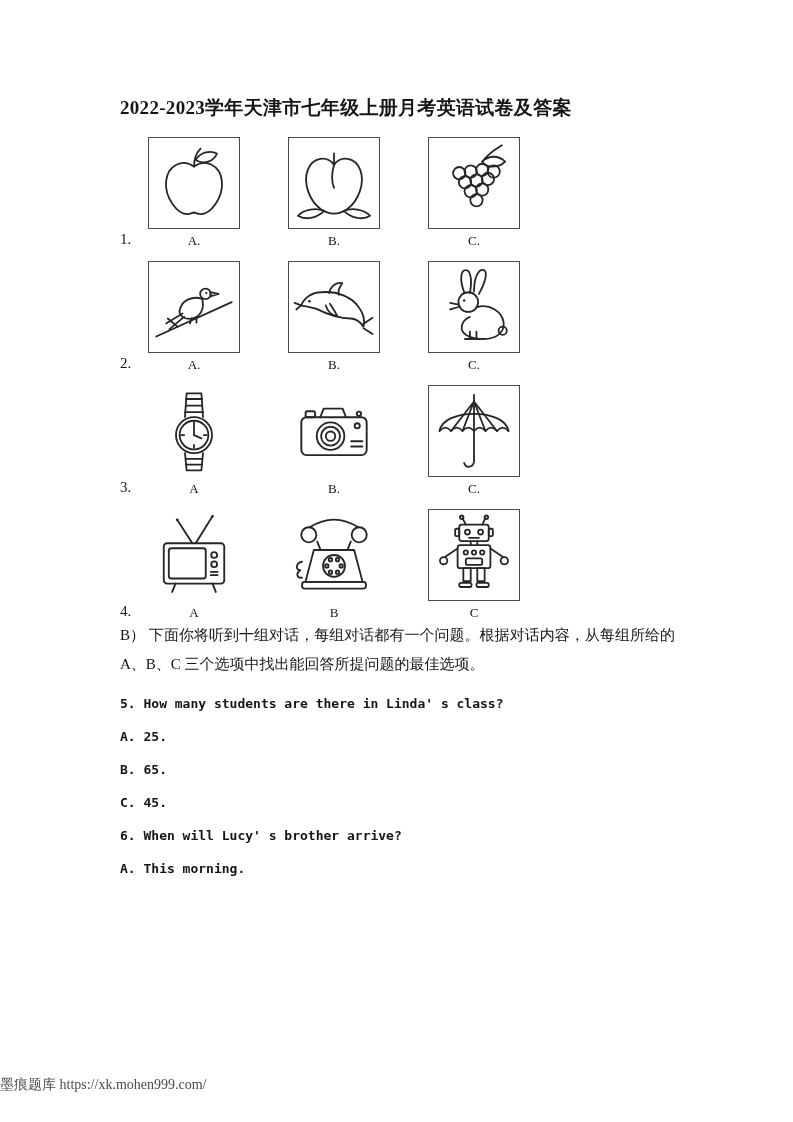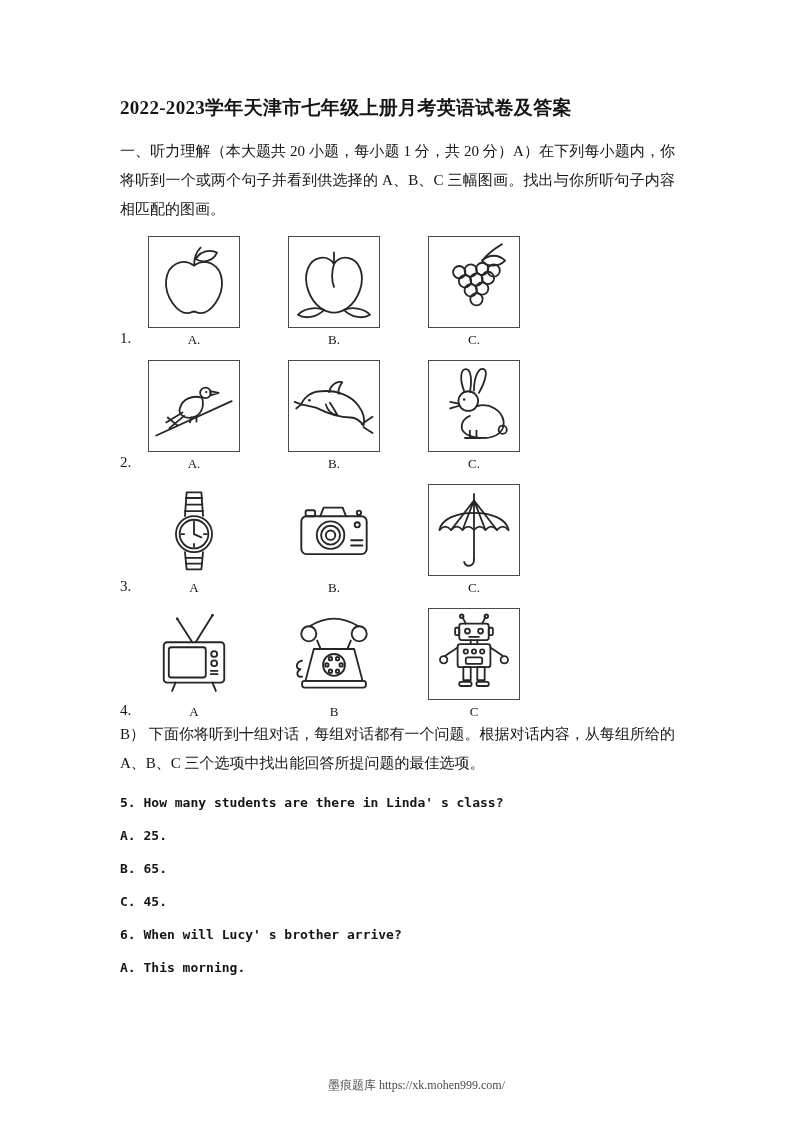--- a/index.html
+++ b/index.html
@@ -13,32 +13,31 @@
   .volume { font-size:15px; line-height:18px; margin-bottom:14px; }
   .para { font-size:15px; line-height:29px; text-align:justify; }
   .pic-row { display:flex; align-items:flex-end; margin-top:12px; }
   .qnum { width:28px; font-size:15px; line-height:16px; padding-bottom:2px; flex:0 0 28px; }
   .pic-col { display:flex; flex-direction:column; align-items:center; margin-right:48px; }
   .pic-box { width:92px; height:92px; display:flex; align-items:center; justify-content:center; }
   .pic-box.boxed { border:1px solid #4a4a4a; }
   .pic-label { font-size:13px; line-height:16px; margin-top:4px; }
   .secb { }
   .qline { font-family:"DejaVu Sans Mono","Liberation Mono",monospace; font-size:13px; line-height:17px; margin-top:16px;font-weight:bold; }
-  .footer { position:absolute; left:0; right:0; bottom:28px; text-align:center; font-size:12px; color:#4a4a4a;margin-left:40px; }
+  .footer { position:absolute; left:0; right:0; bottom:28px; text-align:left; font-size:14px; color:#4a4a4a; }
   .footer a { color:#4a4a4a; text-decoration:none; }
   svg.art { stroke:#262626; fill:none; stroke-width:2.2; stroke-linecap:round; stroke-linejoin:round; }
   svg.art .fdot { fill:#262626; stroke:none; }
 </style>
 </head>
 <body>
 
 <div class="page">
 
   <div class="title">2022-2023学年天津市七年级上册月考英语试卷及答案</div>
-  <div class="para">一、听力理解（本大题共 20 小题，每小题 1 分，共 20 分）A）在下列每小题内，你将听到一个或两个句子并看到供选择的 A、B、C 三幅图画。找出与你所听句子内容相匹配的图画。</div>
 
   <div class="pic-row">
     <div class="qnum">1.</div>
     <div class="pic-col">
       <div class="pic-box boxed">
         <svg class="art" width="82" height="82" viewBox="0 0 100 100">
           <path d="M50 30 C36 20 18 28 16 48 C14 68 30 88 42 88 C46 88 48 86 50 86 C52 86 54 88 58 88 C70 88 86 68 84 48 C82 28 64 20 50 30 Z"></path>
           <path d="M50 30 C50 20 52 14 58 8"></path>
           <path d="M52 22 C58 12 70 10 78 14 C74 24 62 28 52 22 Z"></path>
         </svg>

